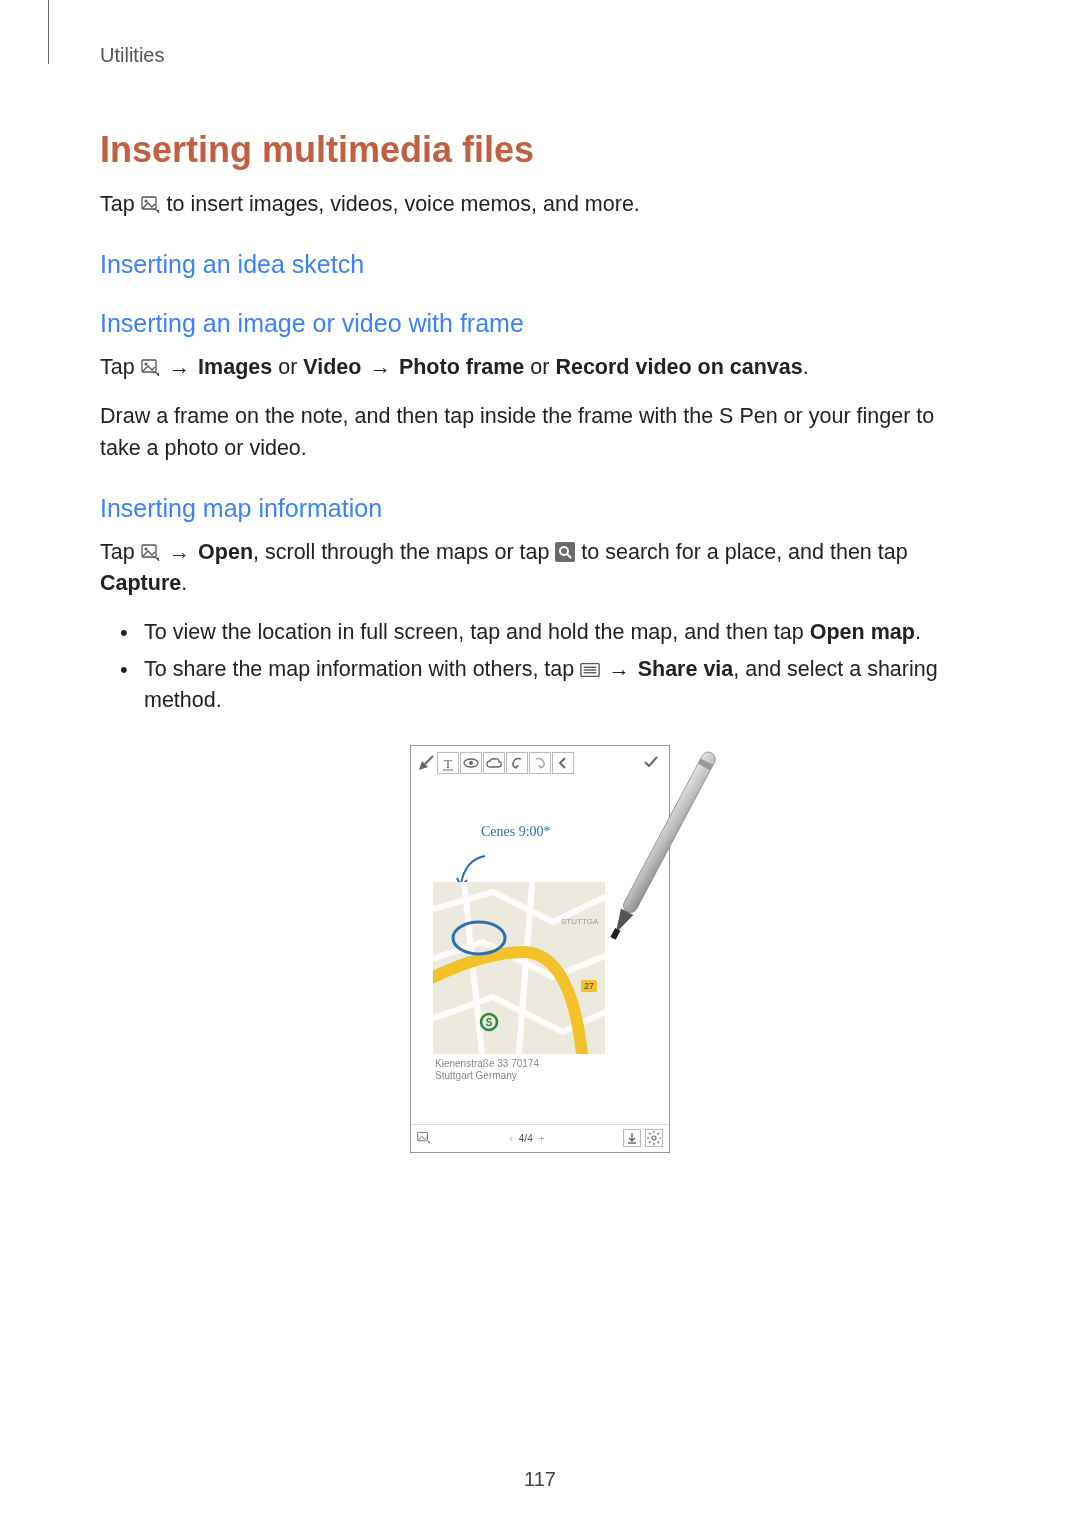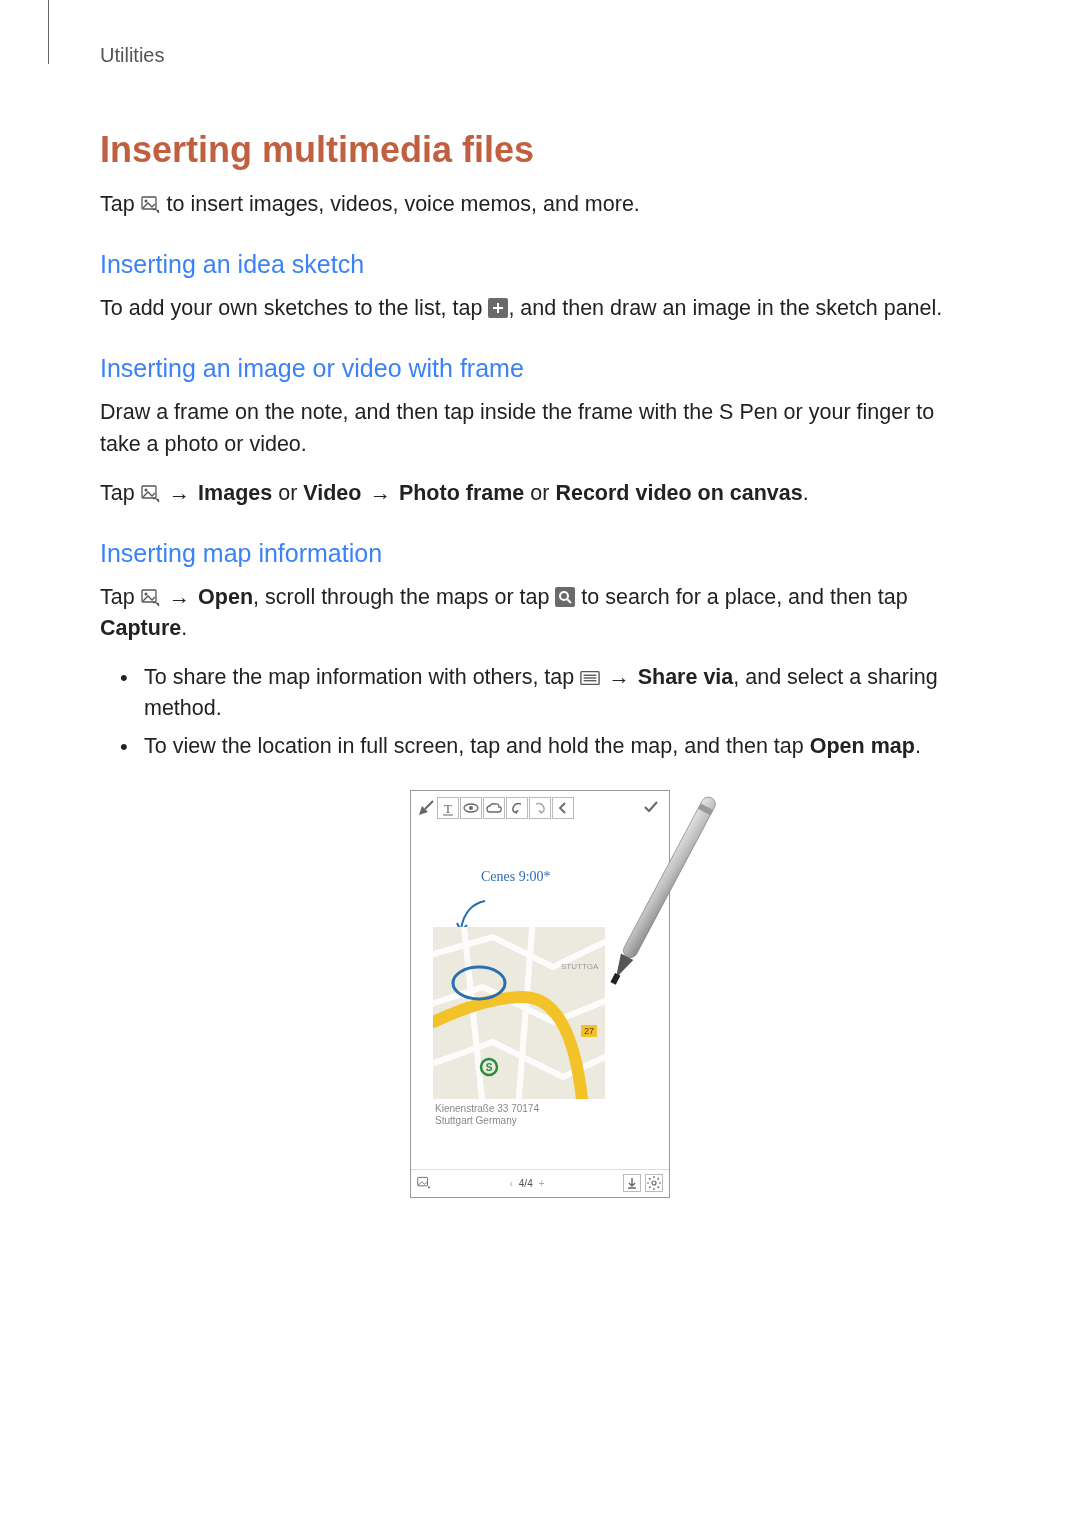--- a/index.html
+++ b/index.html
@@ -200,68 +200,62 @@
           <circle cx="5" cy="5" r="1.5" fill="#555"></circle>
           <path d="M2 12 L7 7 L11 11 L14 8" fill="none" stroke="#555" stroke-width="1.3"></path>
           <path d="M12 14 Q15 12 18 17" fill="none" stroke="#555" stroke-width="1.2"></path>
           <circle cx="17" cy="15" r="1.2" fill="#555"></circle>
         </svg></span><span> to insert images, videos, voice memos, and more.</span>
   </p>
 
   <h2 class="sub">Inserting an idea sketch</h2>
 
 
-  <p class="body">
-    <span>To add your own sketches to the list, tap </span><span class="inline-icon square"><svg viewBox="0 0 20 20">
-          <rect x="0" y="0" width="20" height="20" rx="2" fill="#6a6a6a"></rect>
-          <path d="M10 5 V15 M5 10 H15" stroke="#fff" stroke-width="2"></path>
-        </svg></span><span>, and then draw an image in the sketch panel.</span>
-  </p>
 
   <h2 class="sub">Inserting an image or video with frame</h2>
-
-  <p class="body">Draw a frame on the note, and then tap inside the frame with the S Pen or your finger to take a photo or video.</p>
 
   <p class="body">
     <span>Tap </span><span class="inline-icon"><svg viewBox="0 0 20 18">
           <rect x="1" y="1" width="14" height="12" rx="1" fill="none" stroke="#555" stroke-width="1.3"></rect>
           <circle cx="5" cy="5" r="1.5" fill="#555"></circle>
           <path d="M2 12 L7 7 L11 11 L14 8" fill="none" stroke="#555" stroke-width="1.3"></path>
           <path d="M12 14 Q15 12 18 17" fill="none" stroke="#555" stroke-width="1.2"></path>
           <circle cx="17" cy="15" r="1.2" fill="#555"></circle>
         </svg></span><span class="arrow"> → </span><b>Images</b><span> or </span><b>Video</b><span class="arrow"> → </span><b>Photo frame</b><span> or </span><b>Record video on canvas</b><span>.</span>
   </p>
+
+  <p class="body">Draw a frame on the note, and then tap inside the frame with the S Pen or your finger to take a photo or video.</p>
 
   <h2 class="sub">Inserting map information</h2>
 
   <p class="body">
     <span>Tap </span><span class="inline-icon"><svg viewBox="0 0 20 18">
           <rect x="1" y="1" width="14" height="12" rx="1" fill="none" stroke="#555" stroke-width="1.3"></rect>
           <circle cx="5" cy="5" r="1.5" fill="#555"></circle>
           <path d="M2 12 L7 7 L11 11 L14 8" fill="none" stroke="#555" stroke-width="1.3"></path>
           <path d="M12 14 Q15 12 18 17" fill="none" stroke="#555" stroke-width="1.2"></path>
           <circle cx="17" cy="15" r="1.2" fill="#555"></circle>
         </svg></span><span class="arrow"> → </span><b>Open</b><span>, scroll through the maps or tap </span><span class="inline-icon square"><svg viewBox="0 0 20 20">
           <rect x="0" y="0" width="20" height="20" rx="2" fill="#6a6a6a"></rect>
           <circle cx="9" cy="9" r="4" fill="none" stroke="#fff" stroke-width="2"></circle>
           <line x1="12" y1="12" x2="16" y2="16" stroke="#fff" stroke-width="2"></line>
         </svg></span><span> to search for a place, and then tap </span><b>Capture</b><span>.</span>
   </p>
 
   <ul class="bullets">
     <li>
+      <span>To view the location in full screen, tap and hold the map, and then tap </span><b>Open map</b><span>.</span>
+    </li>
+    <li>
       <span>To share the map information with others, tap </span><span class="inline-icon"><svg viewBox="0 0 22 16">
             <rect x="1" y="1" width="20" height="14" rx="1" fill="none" stroke="#555" stroke-width="1.5"></rect>
             <line x1="4" y1="5" x2="18" y2="5" stroke="#555" stroke-width="1.5"></line>
             <line x1="4" y1="8" x2="18" y2="8" stroke="#555" stroke-width="1.5"></line>
             <line x1="4" y1="11" x2="18" y2="11" stroke="#555" stroke-width="1.5"></line>
           </svg></span><span class="arrow"> → </span><b>Share via</b><span>, and select a sharing method.</span>
-    </li>
-    <li>
-      <span>To view the location in full screen, tap and hold the map, and then tap </span><b>Open map</b><span>.</span>
     </li>
   </ul>
 
   <div class="figure-wrap">
     <div class="mock">
 
       <div class="toolbar">
         <div class="tbtn">
             <svg viewBox="0 0 20 20">
               <path d="M3 17 L6 8 L12 14 Z" fill="#666"></path>
@@ -386,13 +380,14 @@
         <g transform="rotate(28 65 120)">
           <rect x="58" y="10" width="14" height="180" rx="7" fill="url(#peng)" stroke="#777" stroke-width="0.6"></rect>
           <rect x="58" y="20" width="14" height="6" fill="#999"></rect>
           <path d="M58 190 L65 214 L72 190 Z" fill="#555"></path>
           <rect x="62" y="210" width="6" height="10" fill="#222"></rect>
         </g>
       </svg>
     </div>
   </div>
 
+  <div class="page-num">117</div>
 </div>
 
 </body></html>

